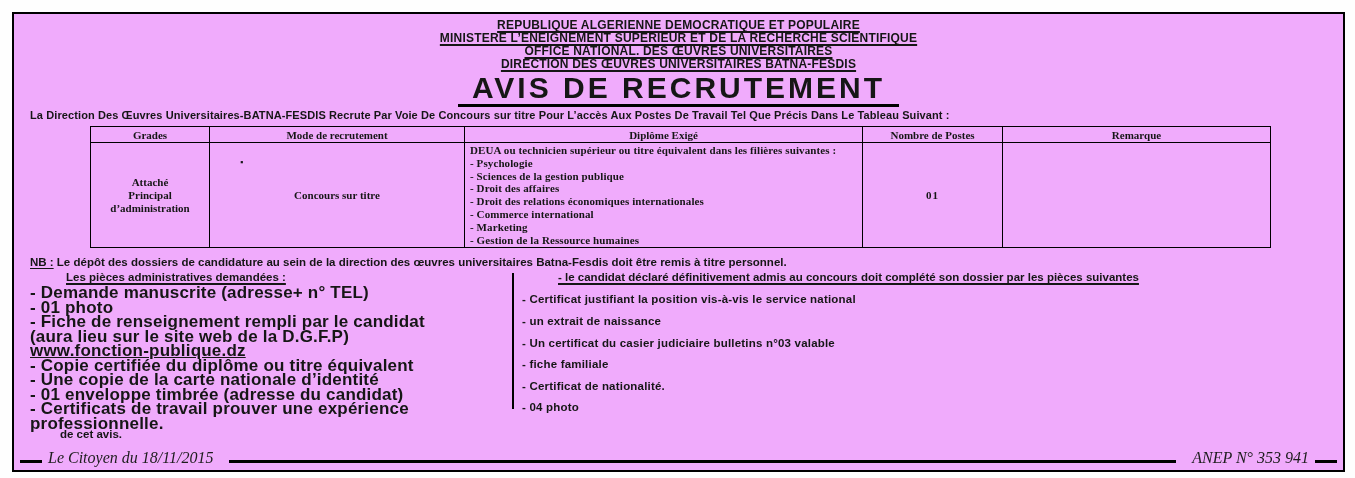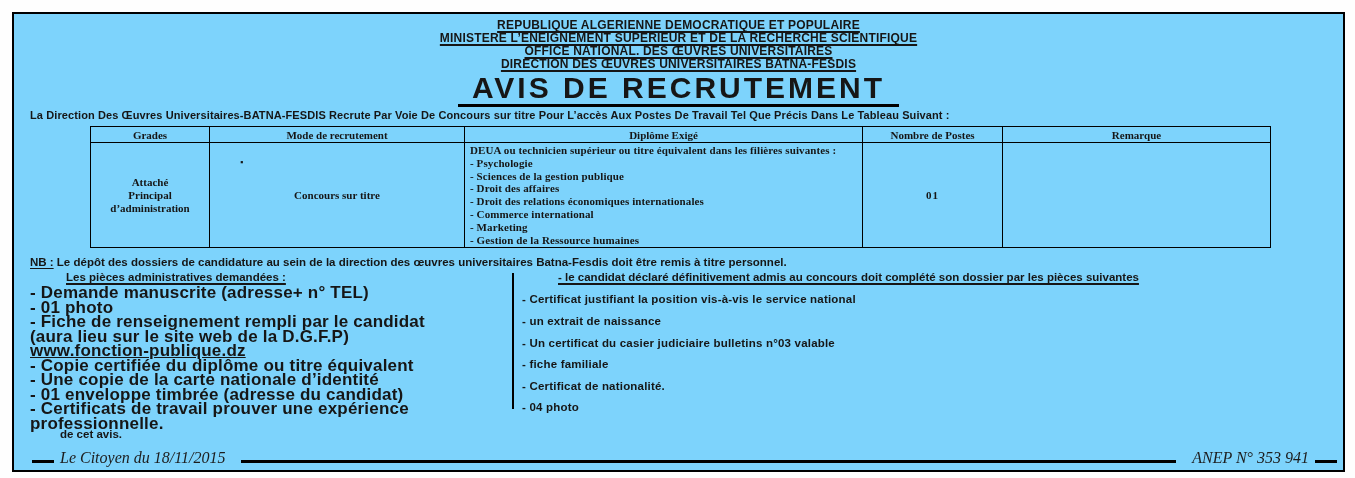--- a/index.html
+++ b/index.html
@@ -3,21 +3,21 @@
 <meta charset="utf-8">
 <style>
   * { margin:0; padding:0; box-sizing:border-box; }
   html,body { background:#e8e8e8; }
   .page {
     width:1355px; height:478px; background:#fefefe; position:relative;
     overflow:hidden; font-family:"Liberation Sans", sans-serif; color:#161616;
   }
   .frame {
     position:absolute; top:12px; left:12px; right:10px; bottom:6px;
-    border:2.5px solid #000; background:#7dd3fc;
+    border:2.5px solid #000; background:#f0abfc;
   }
   
   .gov-header { text-align:center; padding-top:5px; }
   .gov-line {
     font-size:12px; font-weight:bold; line-height:13px; letter-spacing:.2px;
     text-decoration:underline; text-underline-offset:2px; text-decoration-thickness:1.5px;
   }
   .title-wrap { text-align:center; margin-top:2px; }
   .main-title {
     display:inline-block; font-size:30px; font-weight:bold; letter-spacing:3px;
@@ -50,21 +50,21 @@
     text-underline-offset:2px; text-decoration-thickness:1.5px;padding-left:36px;
   }
   .left-items { margin-top:3px; font-size:17px; font-weight:bold; line-height:14.5px; letter-spacing:.2px; }
   .right-items { margin-top:6px; font-size:11.5px; font-weight:bold; line-height:21.6px; letter-spacing:.2px; }
   .link-line { text-decoration:underline; }
 
   
   .footnote { margin:14px 0 0 24px; font-size:11.5px; font-weight:600; line-height:19px; }
   .footnote-l2 { margin-left:22px; }
   .footer {
-    position:absolute; left:18px; right:6px; bottom:3px; display:flex; align-items:flex-end;
+    position:absolute; left:6px; right:6px; bottom:3px; display:flex; align-items:flex-end;
     font-family:"Liberation Serif", serif; font-style:italic; font-size:16px; color:#1d1d1d;
   }
   .footer .seg { width:22px; height:3px; background:#000; margin-bottom:4px; }
   .footer .mid { flex:1; height:3px; background:#000; margin:0 10px 4px; }
   .footer-text { padding:0 6px; white-space:nowrap; }
 </style>
 </head>
 <body>
 
 <div class="page">

